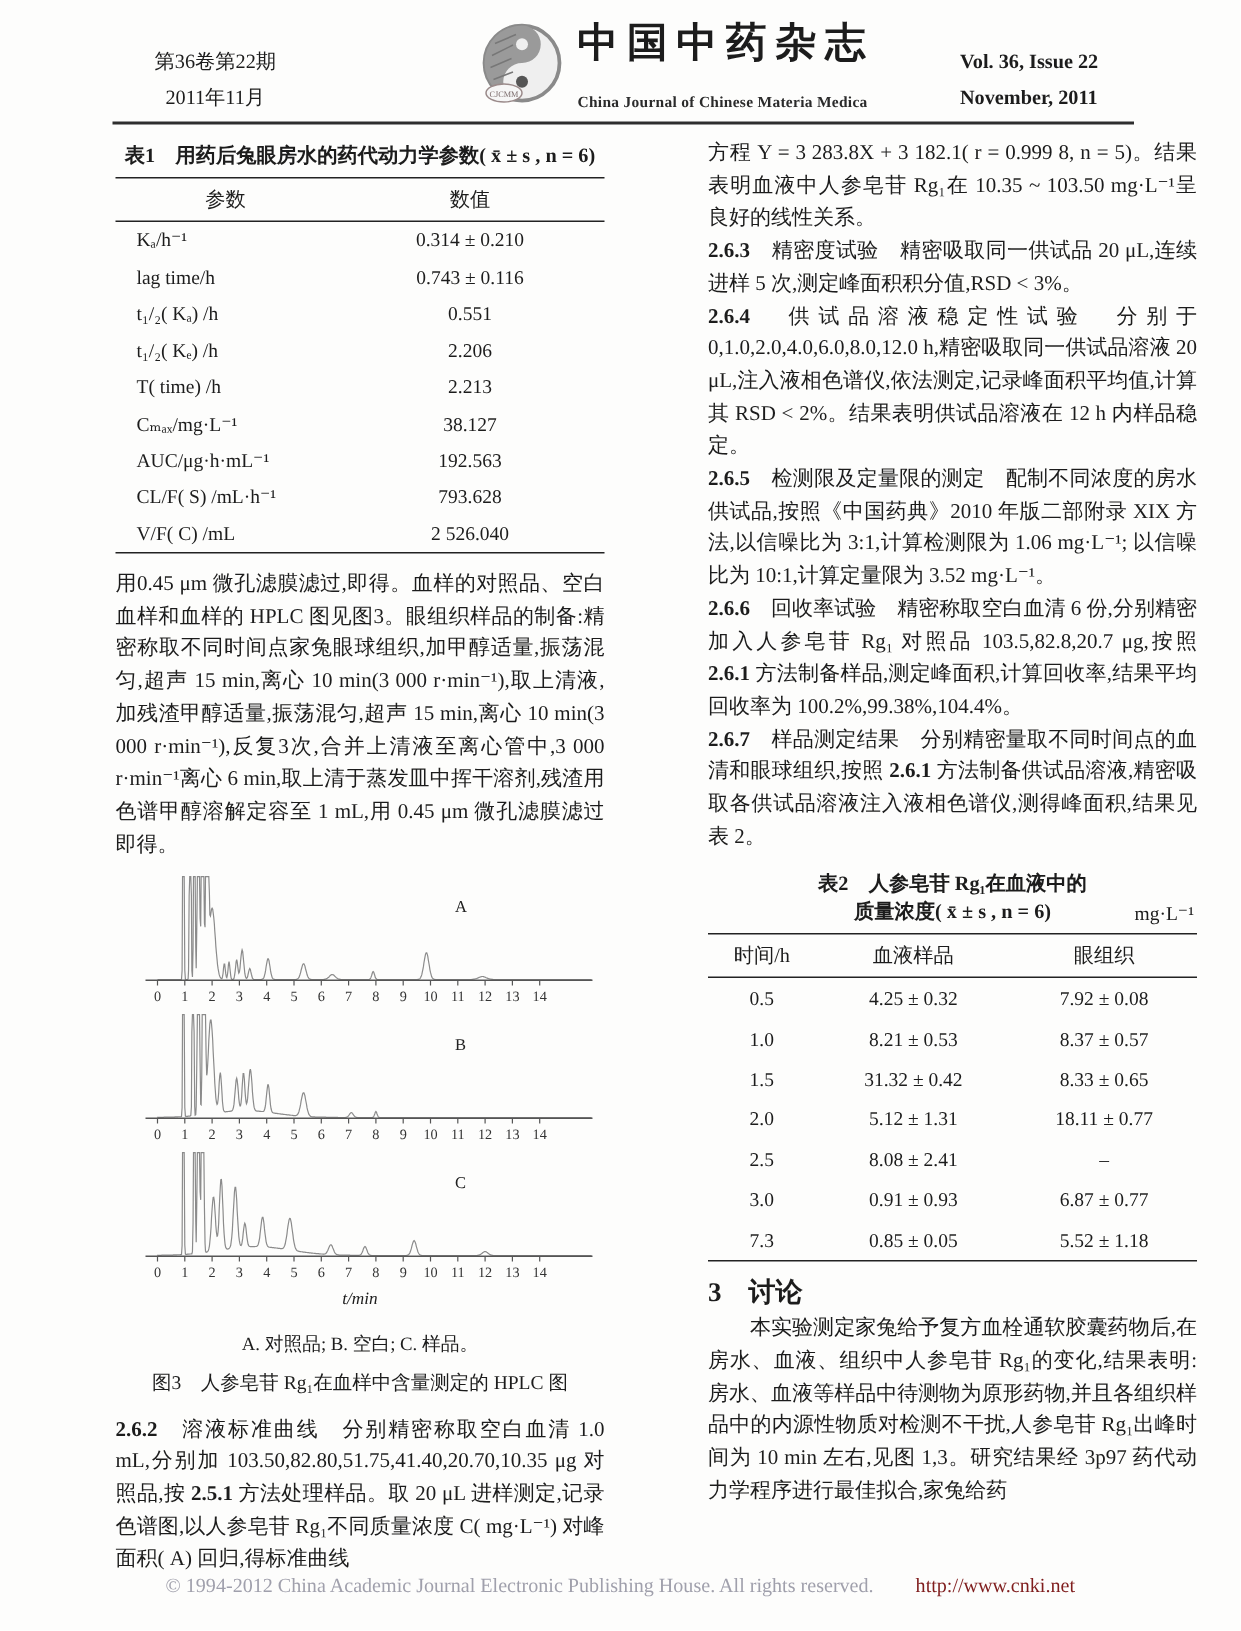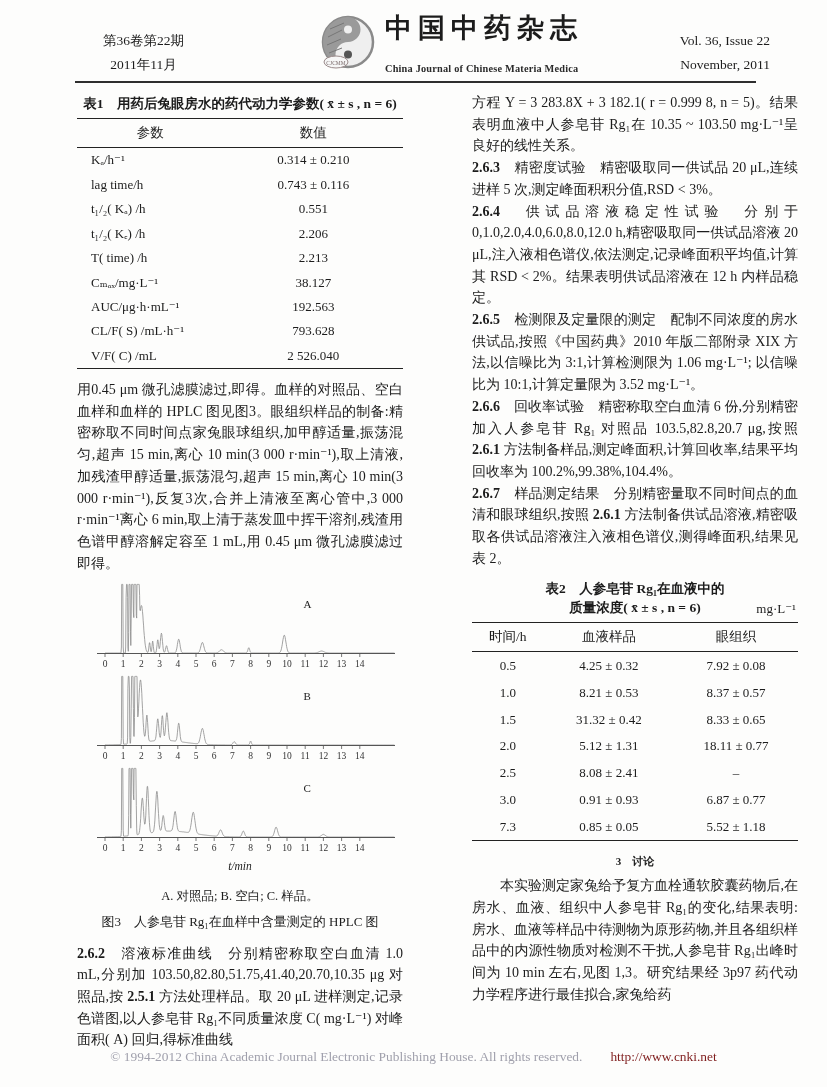--- a/index.html
+++ b/index.html
@@ -1,20 +1,20 @@
 <!DOCTYPE html>
 <html><head>
 <meta charset="utf-8">
 <style>
   html,body{margin:0;padding:0;background:#ffffff;}
   .page{position:relative;width:827px;height:1087px;background:#fdfdfc;overflow:hidden;
         font-family:"Liberation Serif","DejaVu Serif",serif;color:#1c1c1c;}
   
   .h-left{position:absolute;top:29px;left:103px;text-align:center;font-size:13.5px;line-height:24px;}
-  .h-right{position:absolute;top:29px;left:640px;width:130px;text-align:right;font-size:13.5px;line-height:24px;}
+  .h-right{position:absolute;top:29px;left:640px;width:130px;text-align:left;font-size:13.5px;line-height:24px;font-weight:bold;}
   .h-center{position:absolute;top:13px;left:320px;display:flex;align-items:center;gap:9px;}
   .j-title{font-size:27px;font-weight:bold;letter-spacing:6px;line-height:30px;white-space:nowrap;}
   .j-sub{font-size:10.3px;font-weight:bold;color:#2b2b2b;letter-spacing:0.2px;margin-top:20px;white-space:nowrap;}
   .rule{position:absolute;top:81px;left:75px;width:681px;border-top:2px solid #2e2e2e;}
   
   .col{position:absolute;top:94px;width:326px;font-size:14px;line-height:21.7px;text-align:justify;}
   .col-left{left:77px;}
   .col-right{left:428px;top:92px;margin-left:44px;}
   p.body{margin:0;}
   .b{font-weight:bold;}
@@ -30,21 +30,21 @@
   .t2-c1{width:22%;} .t2-c2{width:40%;} .t2-c3{width:38%;}
   .t2-capwrap{position:relative;}
   .t2-unit{position:absolute;right:2px;top:1px;font-weight:normal;font-size:13px;}
   
   .figure{margin-top:8px;}
   .fig-panels svg{display:block;}
   .fig-xlabel{text-align:center;font-size:11.5px;font-style:italic;margin-top:-2px;}
   .fig-legend{text-align:center;font-size:12.5px;margin-top:8px;}
   .fig-cap{text-align:center;font-size:13px;font-weight:normal;margin-top:3px;margin-bottom:10px;}
   
-  .disc-head{font-weight:bold;font-size:11px;margin-top:9px;margin-bottom:2px;text-align:center;}
+  .disc-head{font-weight:bold;font-size:18px;margin-top:9px;margin-bottom:2px;text-align:left;}
   .indent{text-indent:2em;}
   
   .footer{position:absolute;left:0;right:0;bottom:22px;text-align:center;
           font-size:13.4px;color:#a0a0ac;}
   .footer .url{margin-left:28px;color:#7f1d1d;}
 </style>
 </head>
 <body>
 
 <div class="page">

